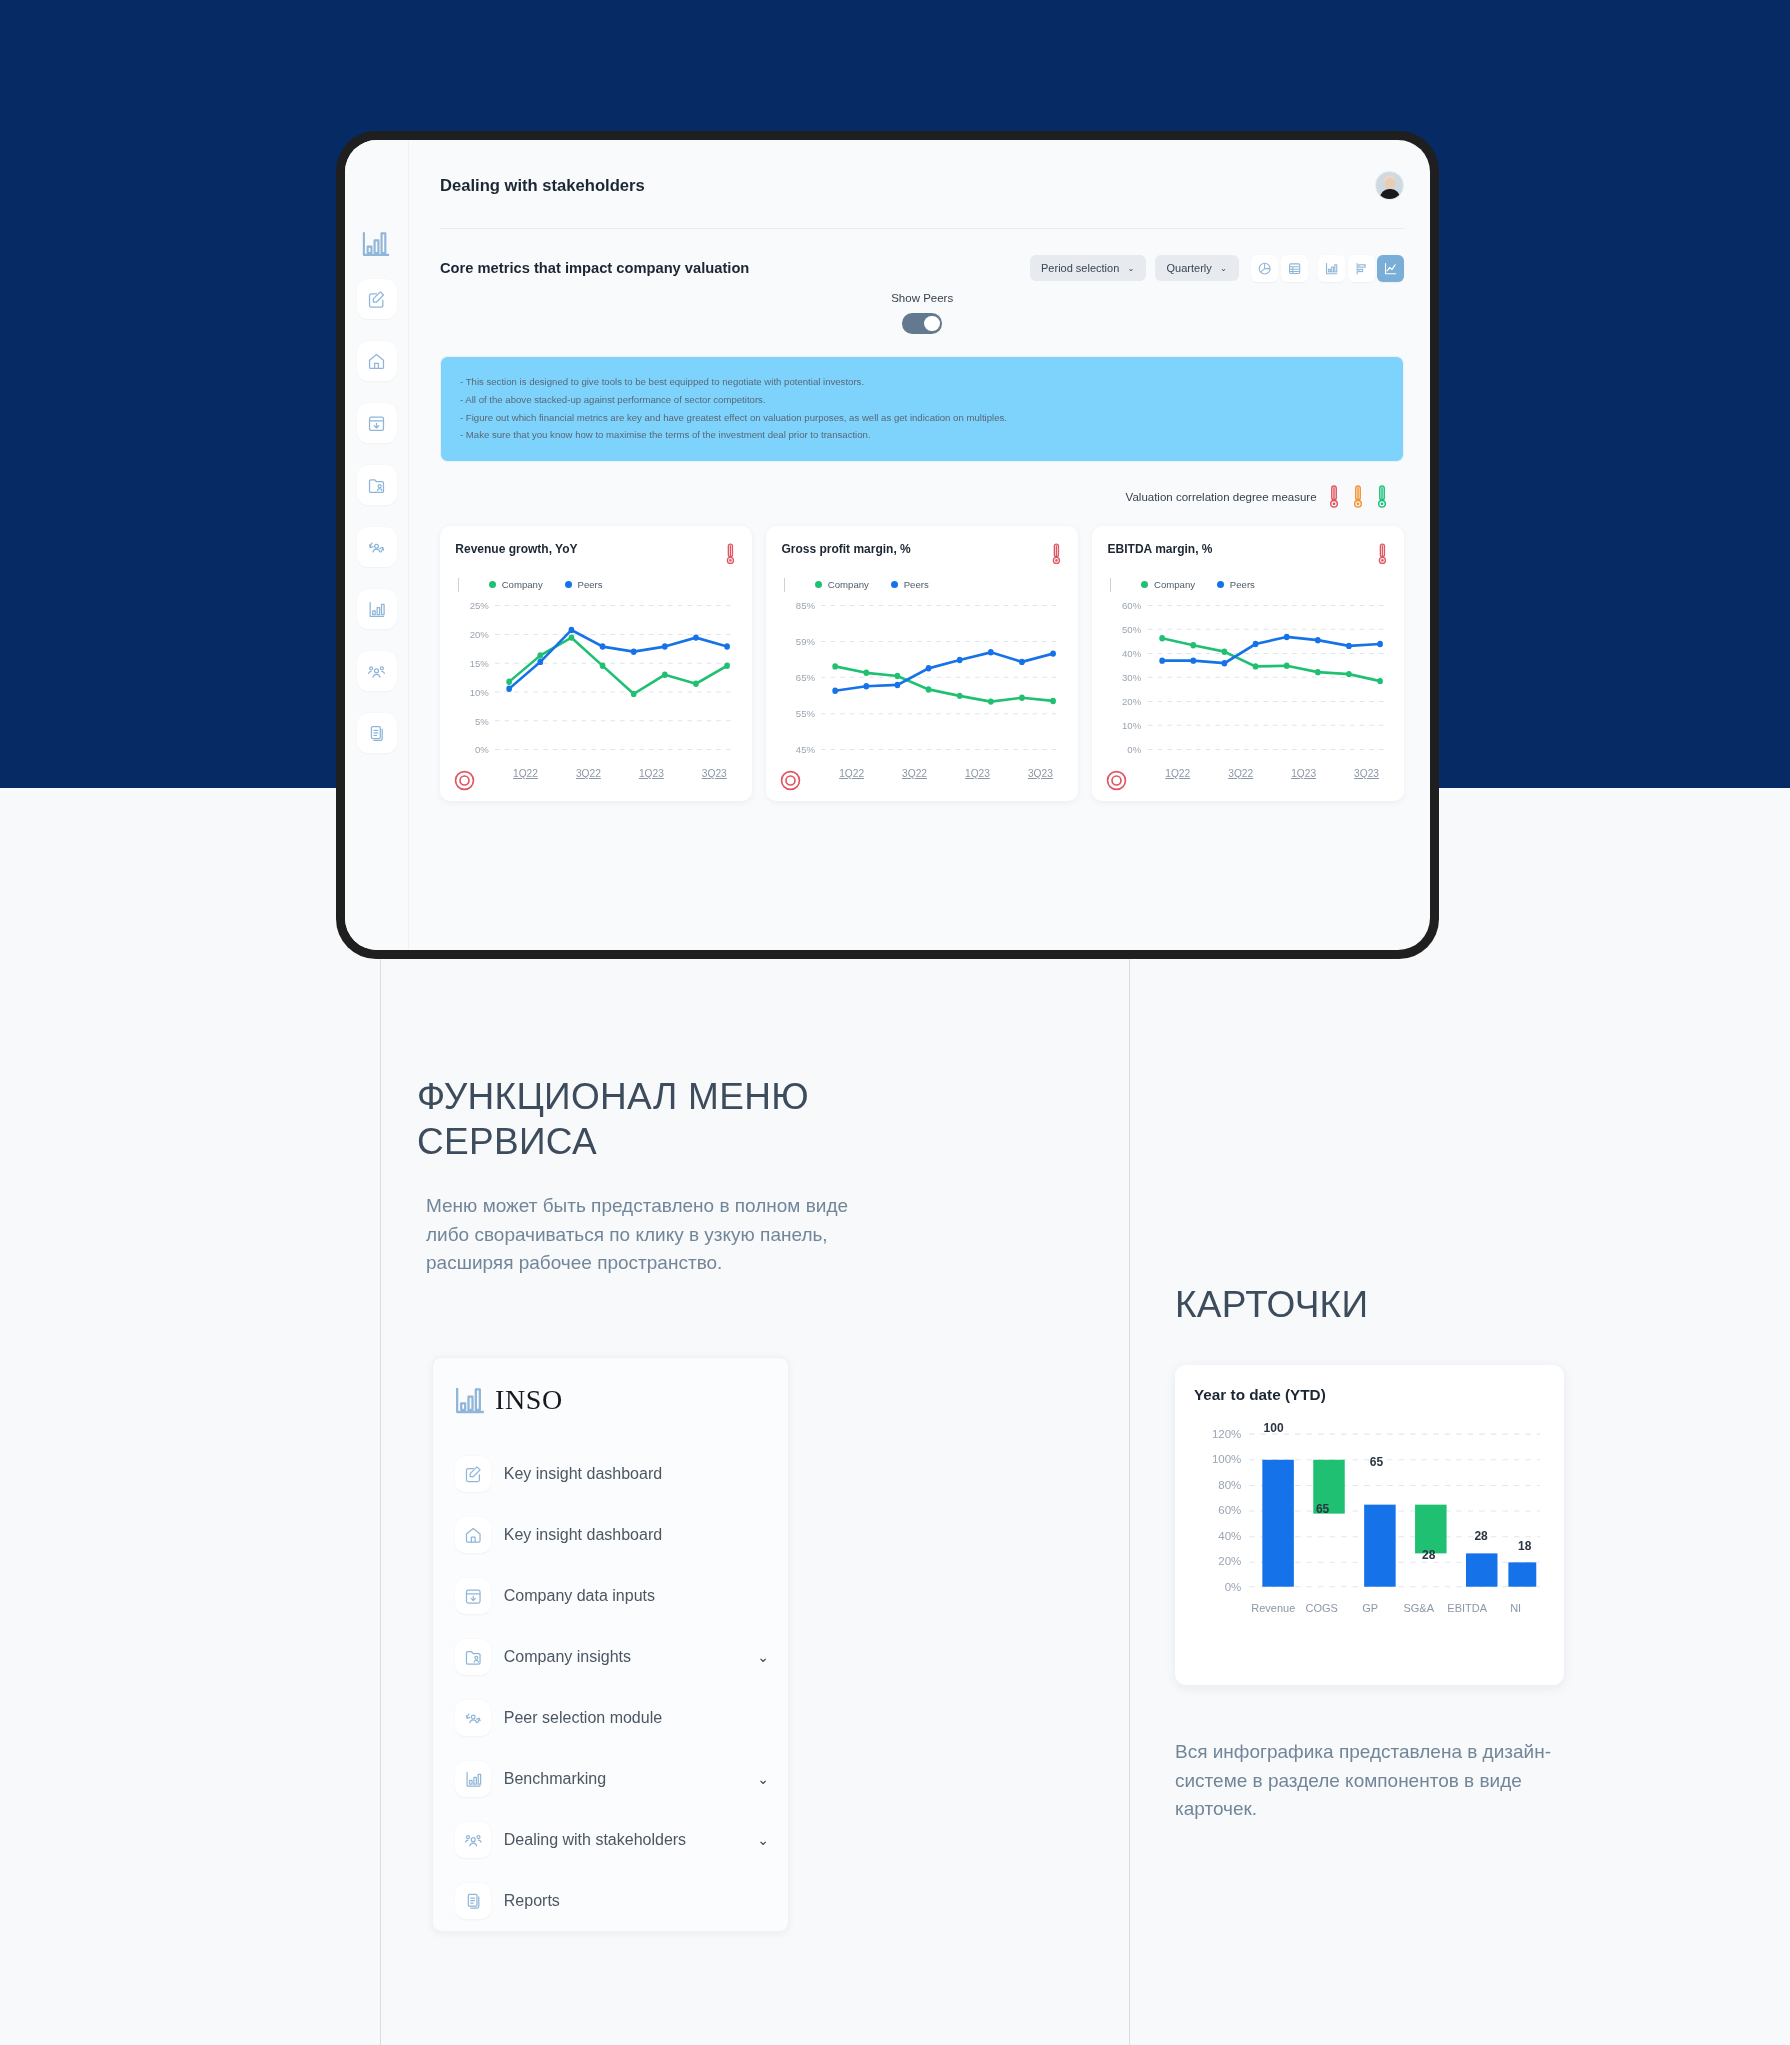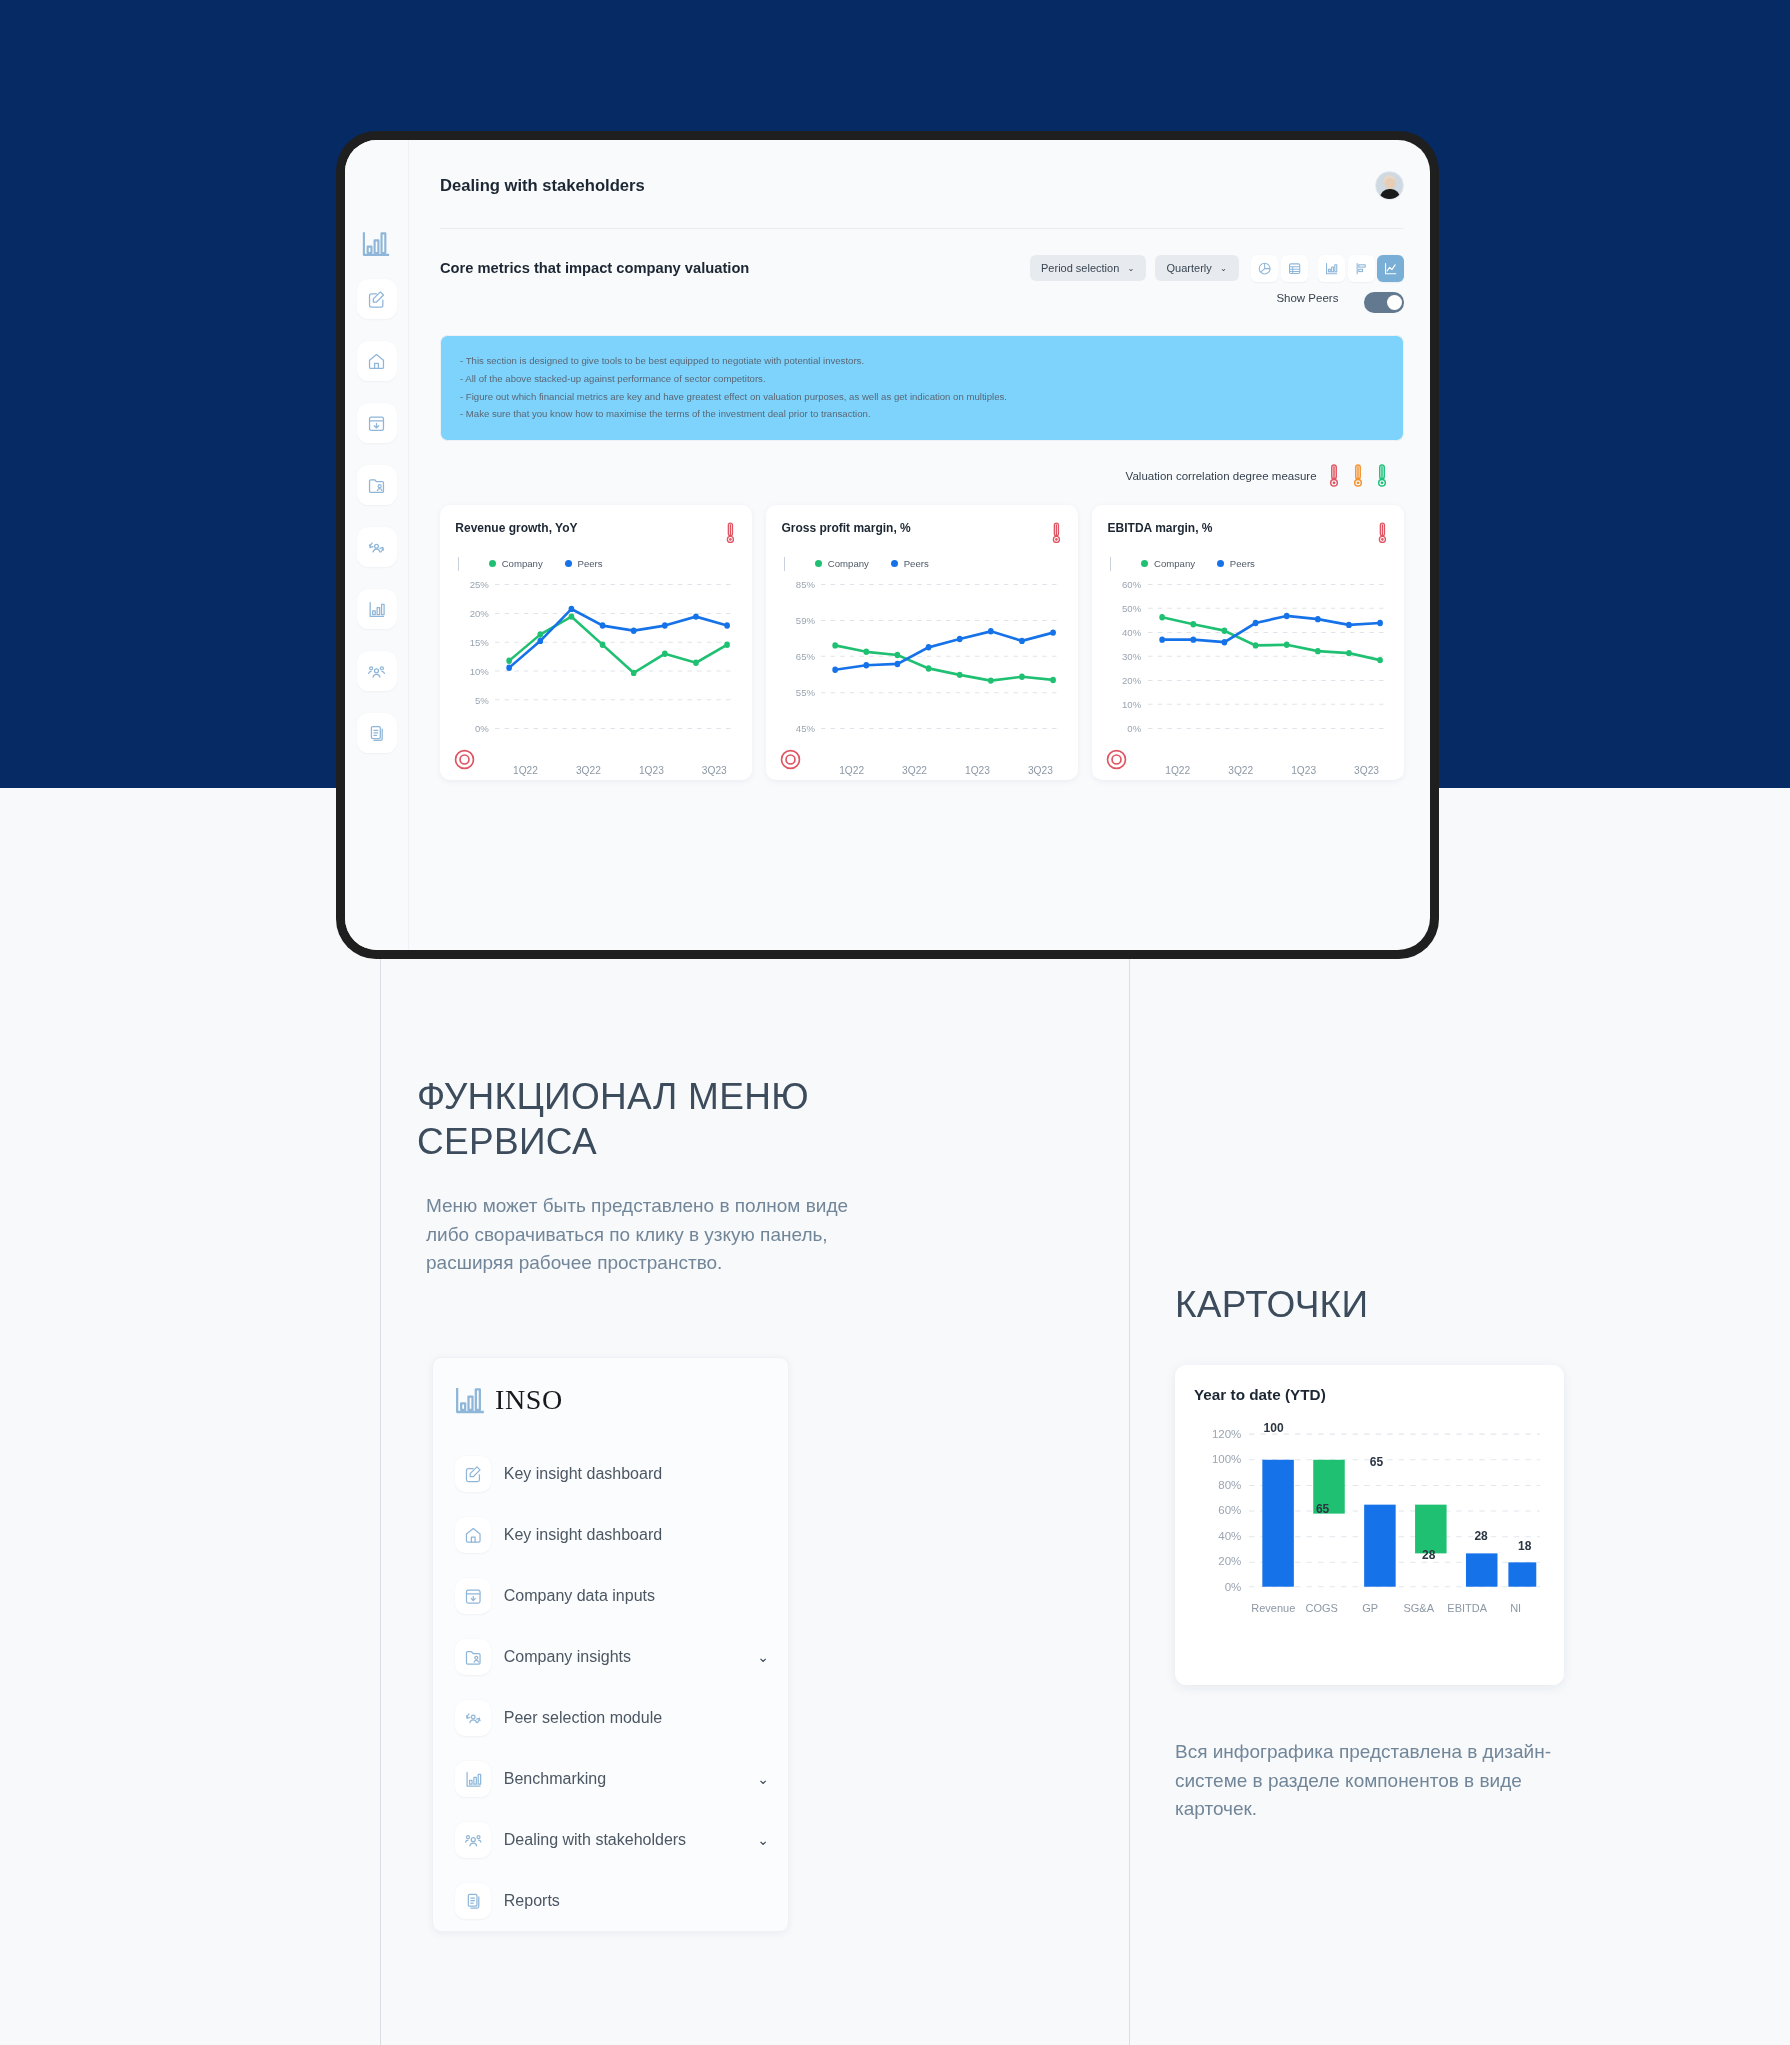--- a/index.html
+++ b/index.html
@@ -119,22 +119,22 @@
   .icon-btn {
     width: 27px; height: 27px; border-radius: 5.8px; background: #ffffff;
     display: flex; align-items: center; justify-content: center;
     box-shadow: 0 0.6px 1.3px rgba(20,40,70,.05);
   }
   .icon-btn.sep { margin-left: 7.7px; }
   .icon-btn.active { background: #79aed6; }
   .icon-btn svg { width: 15.3px; height: 15.3px; }
 
   .peers-row {
-    display: flex; justify-content: flex-end;
-    gap: 26px; margin-bottom: 22px;
+    display: flex; align-items: center; justify-content: flex-end;
+    gap: 9px; margin-bottom: 22px; flex-direction: column;
   }
   .peers-label { font-size: 11.5px; color: #37424f; }
   .toggle {
     width: 40px; height: 20.5px; border-radius: 10.2px; background: #63798f;
     position: relative;
   }
   .toggle::after {
     content: ""; position: absolute; right: 2.6px; top: 2.6px;
     width: 15.3px; height: 15.3px; border-radius: 50%; background: #ffffff;
   }
@@ -171,22 +171,22 @@
   .dot.company { background: #20c073; }
   .dot.peers   { background: #1572e8; }
   .plot { position: relative; height: 160px; margin-top: 2.6px; }
   .plot svg { position: absolute; left: 0; top: 0; }
   .ylabel {
     position: absolute; right: 100%; transform: translateY(-50%);
     font-size: 9.6px; color: #9aa5b1; padding-right: 6.4px; white-space: nowrap;
   }
   .yaxis { position: absolute; left: 40px; top: 0; right: 3.8px; height: 160px; }
   .xaxis {
-    position: absolute; left: 54px; right: 6.4px; bottom: 4px;
-    display: flex; font-size: 10.2px; color: #8c98a5;
+    position: absolute; left: 54px; right: 6.4px; bottom: 22px;
+    display: flex; font-size: 10.2px; color: #8c98a5; text-decoration: underline;
   }
   .xaxis span { flex: 1; text-align: center; }
   .target-icon { position: absolute; left: 12.8px; bottom: 9px; width: 23px; height: 23px; }
 
   
   .h2-ru {
     position: absolute; font-size: 37px; line-height: 1.22;
     color: #3d4c5c; font-weight: normal; letter-spacing: 0.3px;
   }
   .p-ru {

